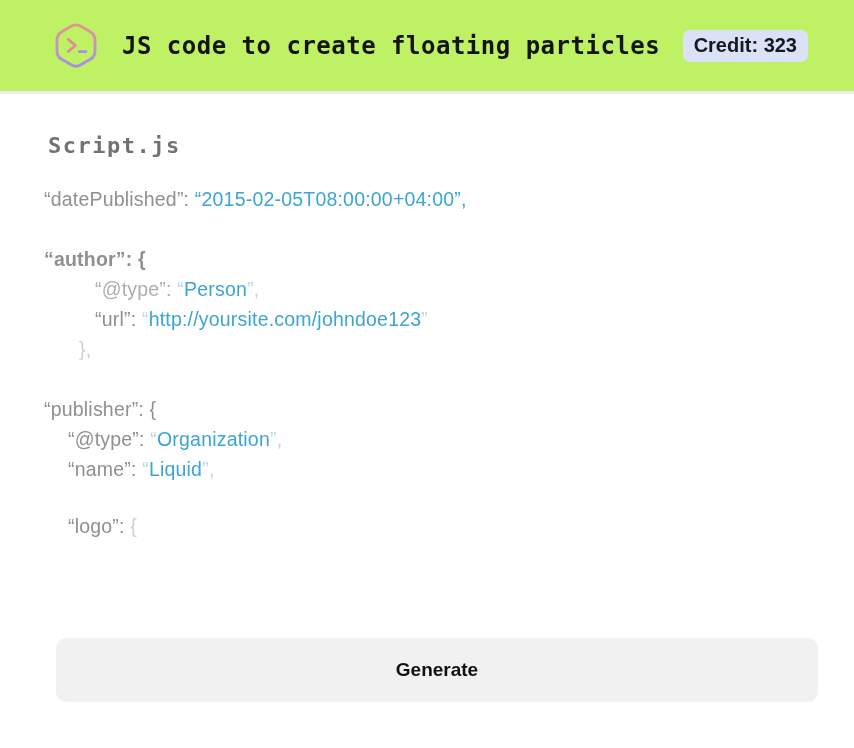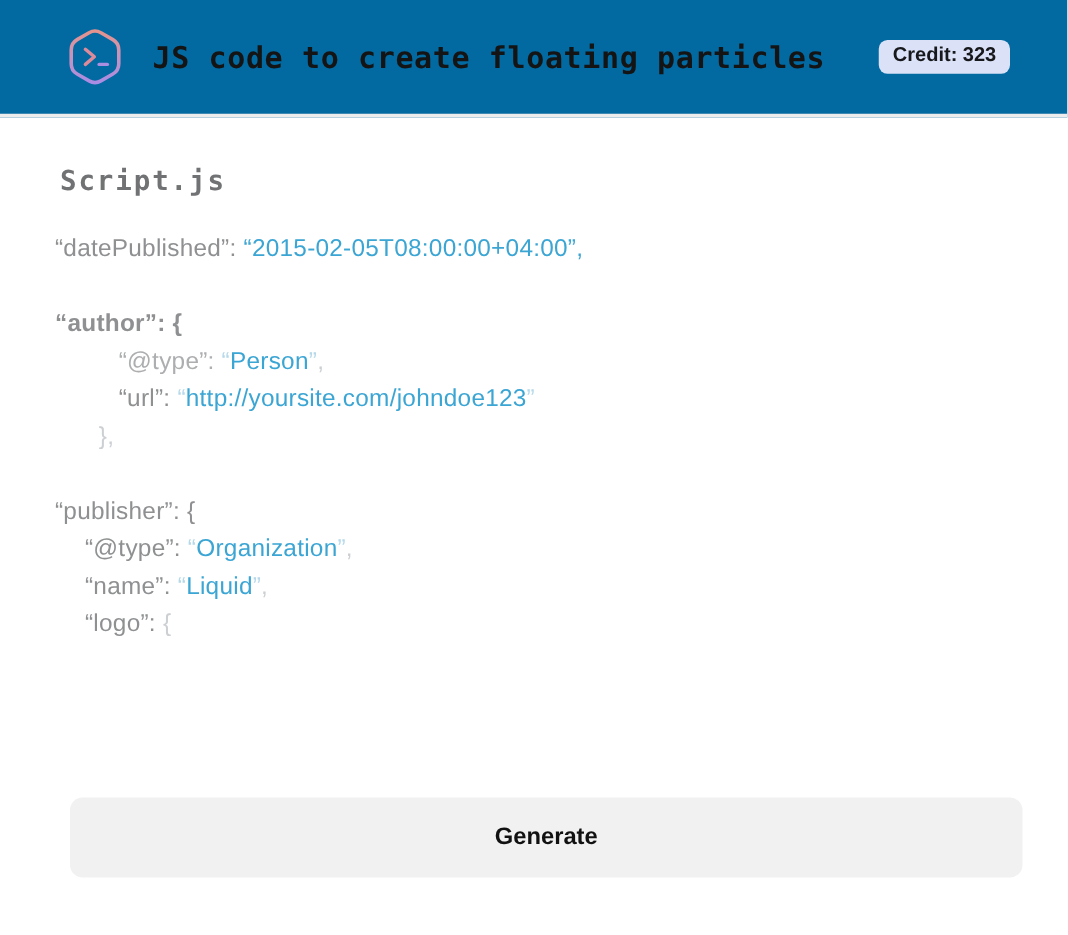--- a/index.html
+++ b/index.html
@@ -5,21 +5,21 @@
   * { margin: 0; padding: 0; box-sizing: border-box; }
   html, body { width: 854px; height: 748px; background: #ffffff; overflow: hidden; }
   body { font-family: "Liberation Sans", sans-serif; position: relative; }
 
   
   .header {
     height: 94px;
     display: flex;
     align-items: center;
     padding: 0 46px 0 54px;
-    background: #0369a1;
+    background: #bef264;
     border-bottom: 3px solid var(--divider, #ededed);
   }
   .logo {
     width: 44px; height: 50px;
     flex: 0 0 auto;
     display: flex; align-items: center; justify-content: center;
   }
   .app-title {
     font-family: "DejaVu Sans Mono", monospace;
     font-weight: 700;
@@ -27,21 +27,21 @@
     letter-spacing: 0.5px;
     color: var(--title-color, #141414);
     margin-left: 24px;
     white-space: nowrap;
   }
   .credit-badge {
     margin-left: auto;
     background: var(--badge-bg, #dbe2f7);
     color: var(--badge-text, #17181c);
     font-weight: 700;
-    font-size: 16px;
+    font-size: 20px;
     padding: 4px 11px 5px 11px;
     border-radius: 7px;
     white-space: nowrap;
   }
 
   
   .main { padding: 0 46px 0 44px; }
   .file-heading {
     font-family: "DejaVu Sans Mono", monospace;
     font-size: 22px;
@@ -110,17 +110,17 @@
       <div class="code-line" style="padding-left: 0px;"><span class="c-k">“datePublished”: </span><span class="c-b">“2015-02-05T08:00:00+04:00”,</span></div>
       <div class="code-line blank"></div>
       <div class="code-line" style="padding-left: 0px; font-weight: bold;"><span class="c-k">“author”: {</span></div>
       <div class="code-line" style="padding-left: 51px;"><span class="c-kl">“@type”</span><span class="c-kl">: </span><span class="c-fb">“</span><span class="c-b">Person</span><span class="c-fb">”</span><span class="c-f">,</span></div>
       <div class="code-line" style="padding-left: 51px;"><span class="c-k">“url”</span><span class="c-k">: </span><span class="c-fb">“</span><span class="c-b">http://yoursite.com/johndoe123</span><span class="c-fb">”</span></div>
       <div class="code-line" style="padding-left: 35px;"><span class="c-f">},</span></div>
       <div class="code-line blank"></div>
       <div class="code-line" style="padding-left: 0px;"><span class="c-k">“publisher”: {</span></div>
       <div class="code-line" style="padding-left: 24px;"><span class="c-k">“@type”</span><span class="c-k">: </span><span class="c-fb">“</span><span class="c-b">Organization</span><span class="c-fb">”</span><span class="c-f">,</span></div>
       <div class="code-line" style="padding-left: 24px;"><span class="c-k">“name”</span><span class="c-k">: </span><span class="c-fb">“</span><span class="c-b">Liquid</span><span class="c-fb">”</span><span class="c-f">,</span></div>
-      <div class="code-line" style="padding-left: 24px;"><span class="c-k">“logo”</span><span class="c-k">: </span><span class="c-f">{</span></div>
+      <div class="code-line" style="padding-left: 24px; margin-top: 27px;"><span class="c-k">“logo”</span><span class="c-k">: </span><span class="c-f">{</span></div>
     </div>
 </div>
 
 <button class="generate-button">Generate</button>
 
 </body></html>

